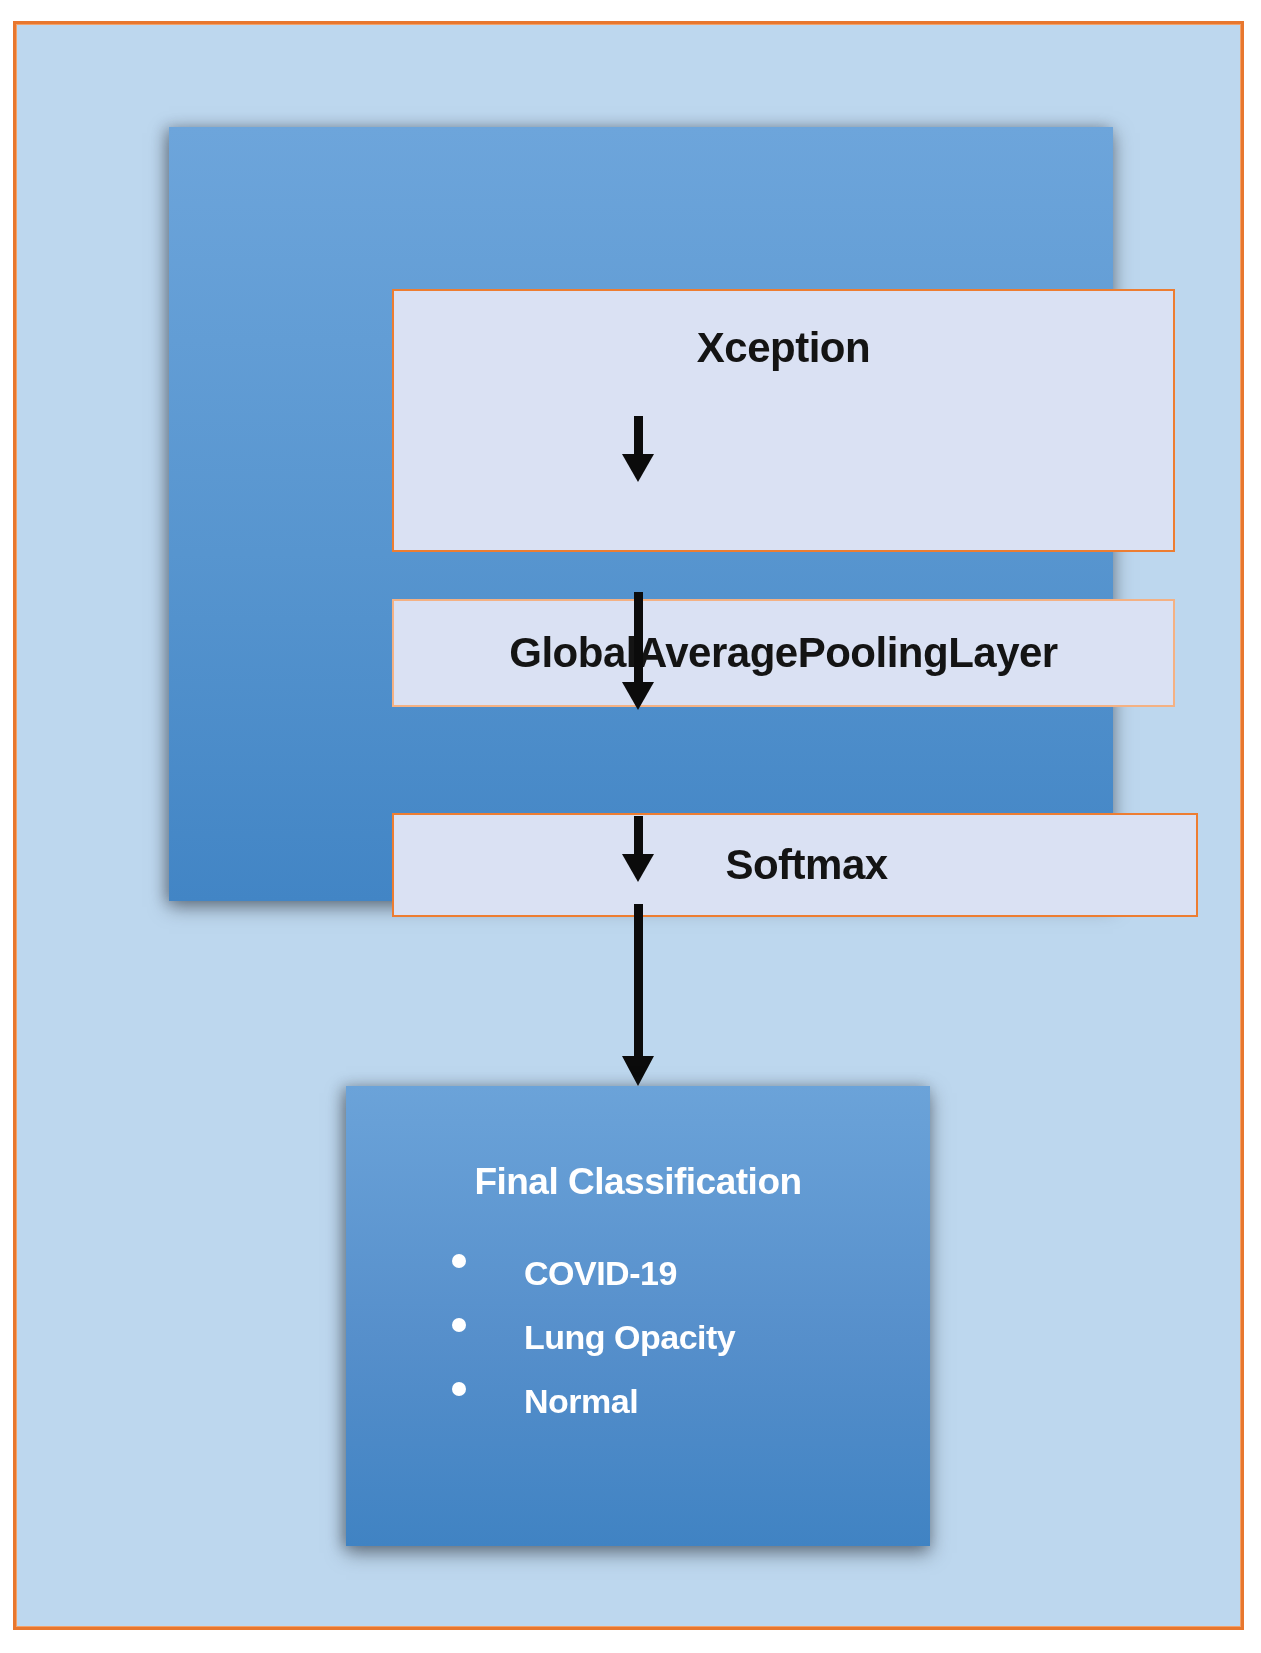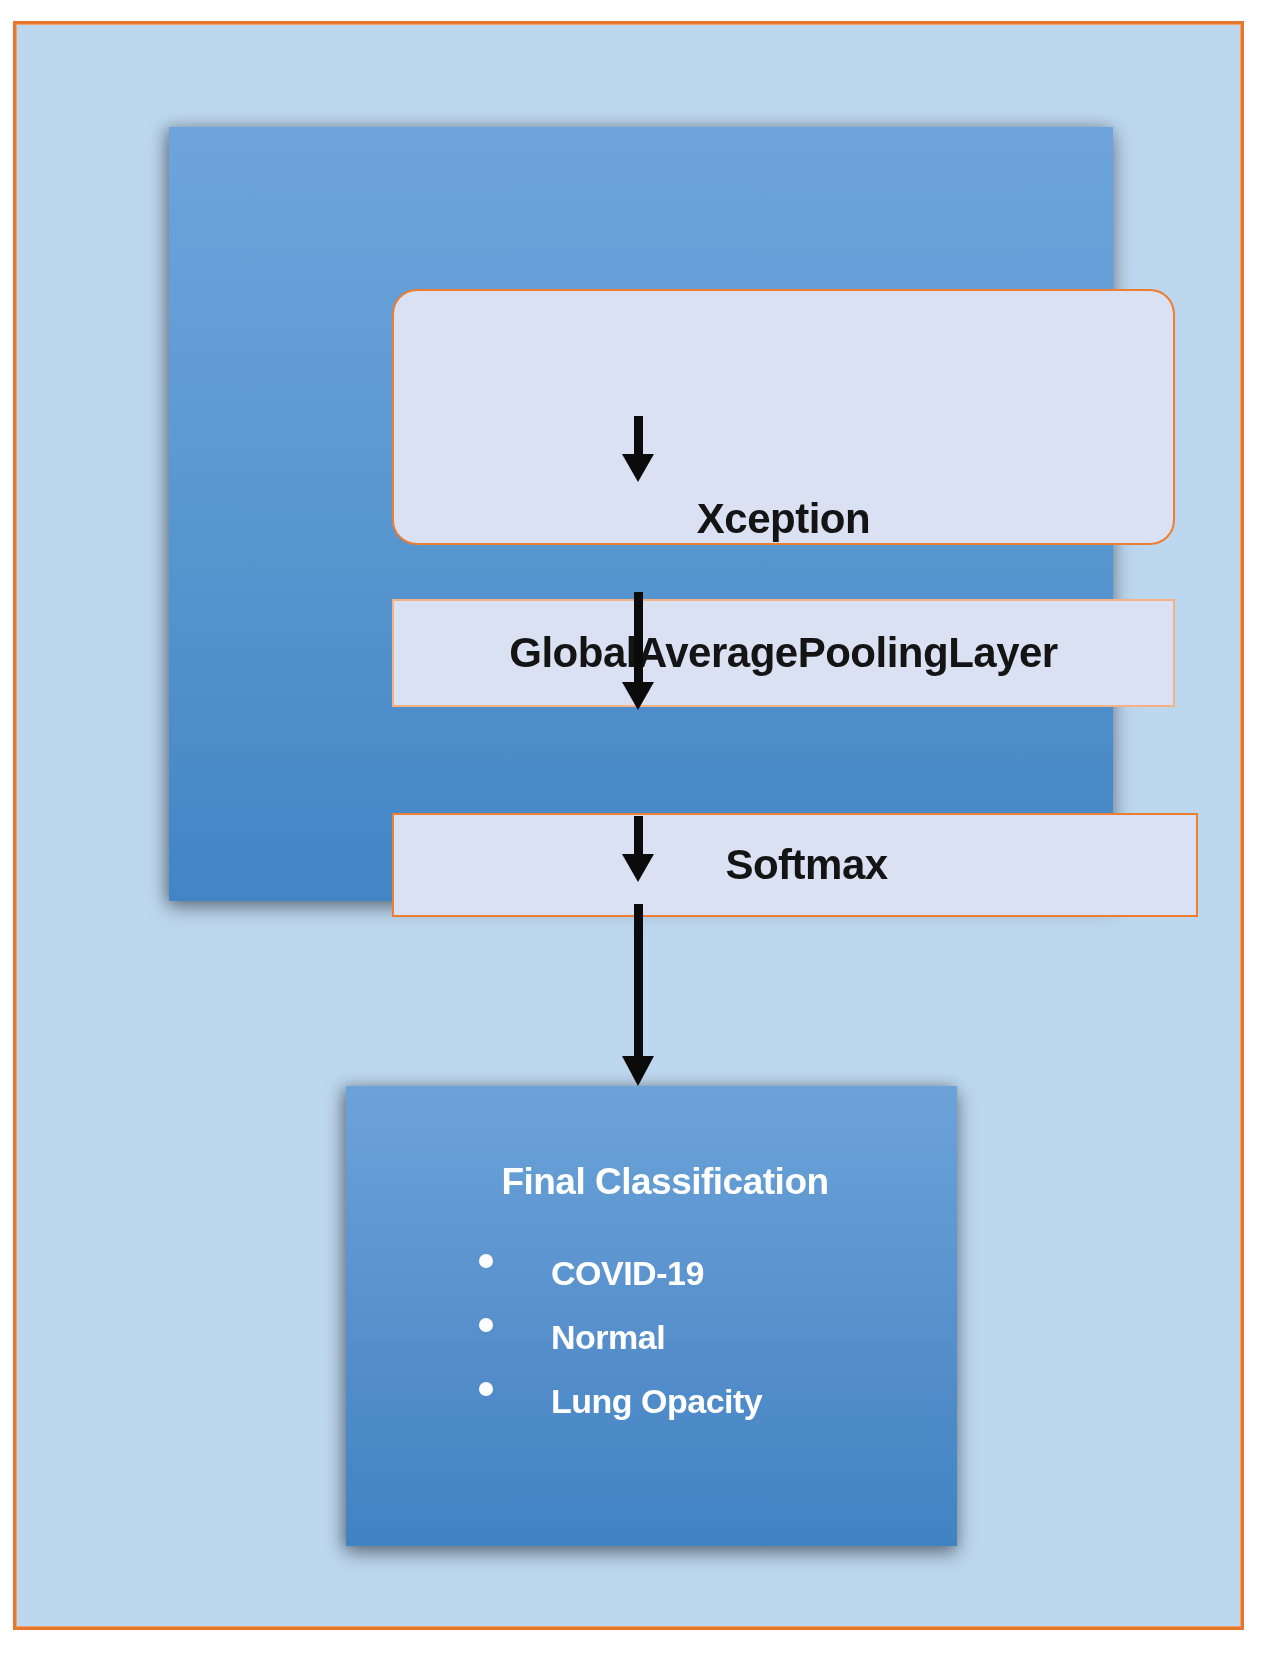--- a/index.html
+++ b/index.html
@@ -49,24 +49,23 @@
     letter-spacing: -0.5px;
     text-align: center;
     display: flex;
     flex-direction: column;
     align-items: center;
     justify-content: center;
   }
   .box-xception {
     top: 162px;
     height: 226px;
-    justify-content: flex-end;
-    padding-top: 26px;
+    justify-content: flex-start;
+    padding-top: 33px;
     box-sizing: content-box;
-    border-radius: 25px;
   }
   .box-xception .line { line-height: 48px; }
   .box-xception .line + .line { margin-top: 56px; }
   .box-gap {
     top: 472px;
     height: 104px;
     border-color: #f4b183;
   }
   .box-softmax {
     top: 686px;
@@ -101,21 +100,20 @@
   
   .final-box {
     position: absolute;
     left: 330px;
     top: 1062px;
     width: 584px;
     height: 460px;
     background: linear-gradient(180deg, #6ba3d9 0%, #568fcb 55%, #4083c3 100%);
     box-shadow: 0 7px 18px rgba(40, 45, 55, 0.55), -4px 0 12px rgba(40, 45, 55, 0.28);
     color: #ffffff;
-    padding-left: 27px;
   }
   .final-title {
     margin-top: 74px;
     text-align: center;
     font-size: 37px;
     font-weight: bold;
     line-height: 44px;
     letter-spacing: -0.5px;
   }
   .final-list {
@@ -185,23 +183,23 @@
 
     <div class="final-box">
       <div class="final-title">Final Classification</div>
       <div class="final-list">
         <div class="final-item">
           <span class="bullet-dot"></span>
           <span class="item-label">COVID-19</span>
         </div>
         <div class="final-item">
           <span class="bullet-dot"></span>
-          <span class="item-label">Normal</span>
+          <span class="item-label">Lung Opacity</span>
         </div>
         <div class="final-item">
           <span class="bullet-dot"></span>
-          <span class="item-label">Lung Opacity</span>
+          <span class="item-label">Normal</span>
         </div>
       </div>
     </div>
 
   </div>
 </div>
 
 </body></html>

